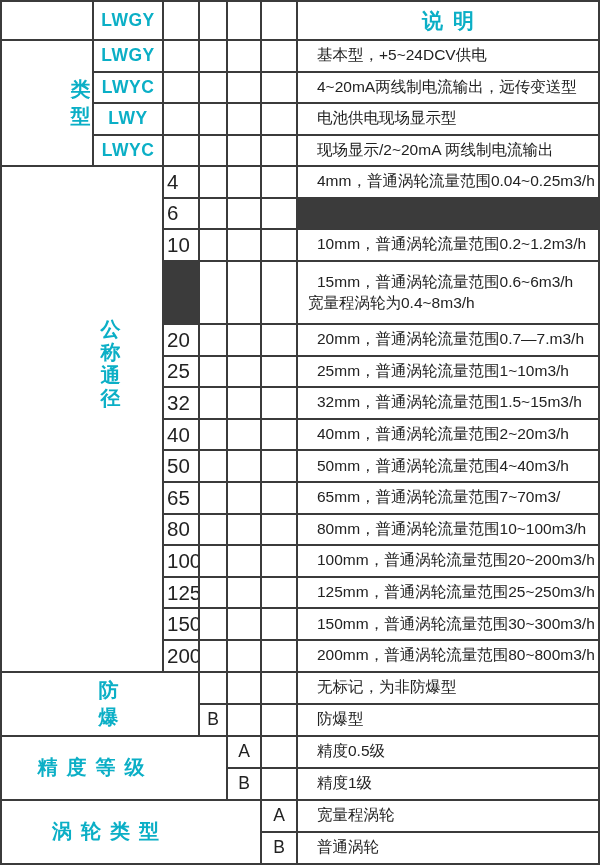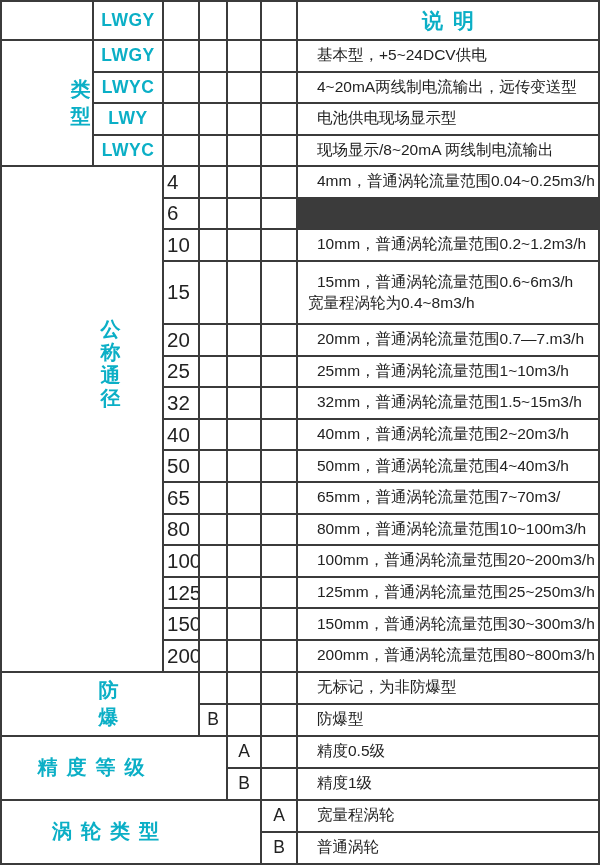--- a/index.html
+++ b/index.html
@@ -41,31 +41,30 @@
   <div class="c lab" style="grid-area:2/1/6/2">
     <span class="v">类型</span>
   </div>
   <div class="c code" style="grid-area:2/2">LWGY</div>
   <div class="c desc" style="grid-area:2/7">基本型，+5~24DCV供电</div>
   <div class="c code" style="grid-area:3/2">LWYC</div>
   <div class="c desc" style="grid-area:3/7">4~20mA两线制电流输出，远传变送型</div>
   <div class="c code" style="grid-area:4/2">LWY</div>
   <div class="c desc" style="grid-area:4/7">电池供电现场显示型</div>
   <div class="c code" style="grid-area:5/2">LWYC</div>
-  <div class="c desc" style="grid-area:5/7">现场显示/8~20mA 两线制电流输出</div>
+  <div class="c desc" style="grid-area:5/7">现场显示/2~20mA 两线制电流输出</div>
 
   <div class="c lab" style="grid-area:6/1/21/3;padding-right:40px;padding-bottom:110px">
     <span class="v tight">公称通径</span>
   </div>
   <div class="c size" style="grid-area:6/3">4</div>
   <div class="c desc" style="grid-area:6/7">4mm，普通涡轮流量范围0.04~0.25m3/h</div>
   <div class="c size" style="grid-area:7/3">6</div>
   <div class="c size" style="grid-area:8/3">10</div>
   <div class="c desc" style="grid-area:8/7">10mm，普通涡轮流量范围0.2~1.2m3/h</div>
-  <div class="c size" style="grid-area:9/3">15</div>
   <div class="c desc two" style="grid-area:9/7">
     <div>15mm，普通涡轮流量范围0.6~6m3/h</div>
     <div class="l2">宽量程涡轮为0.4~8m3/h</div>
   </div>
   <div class="c size" style="grid-area:10/3">20</div>
   <div class="c desc" style="grid-area:10/7">20mm，普通涡轮流量范围0.7—7.m3/h</div>
   <div class="c size" style="grid-area:11/3">25</div>
   <div class="c desc" style="grid-area:11/7">25mm，普通涡轮流量范围1~10m3/h</div>
   <div class="c size" style="grid-area:12/3">32</div>
   <div class="c desc" style="grid-area:12/7">32mm，普通涡轮流量范围1.5~15m3/h</div>

